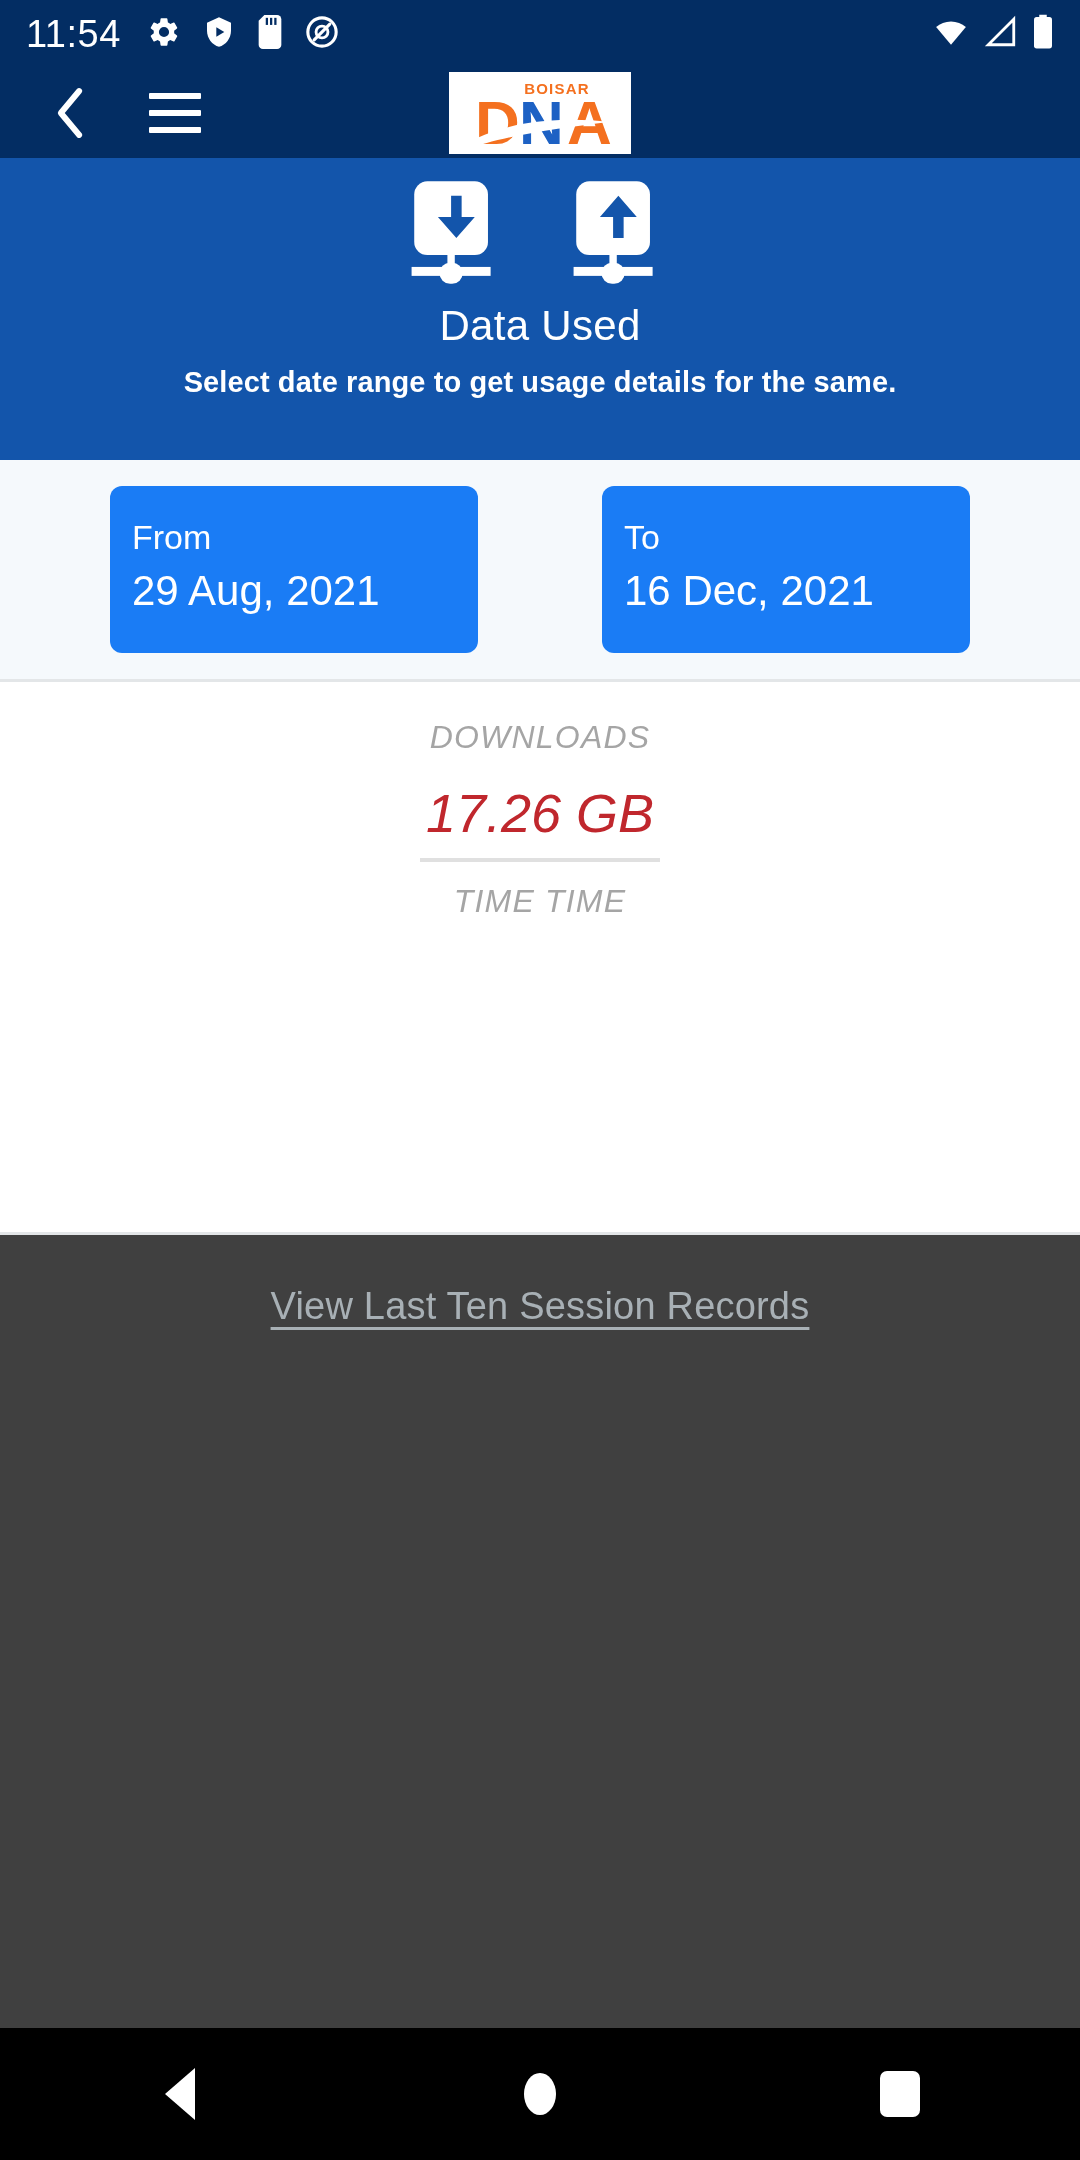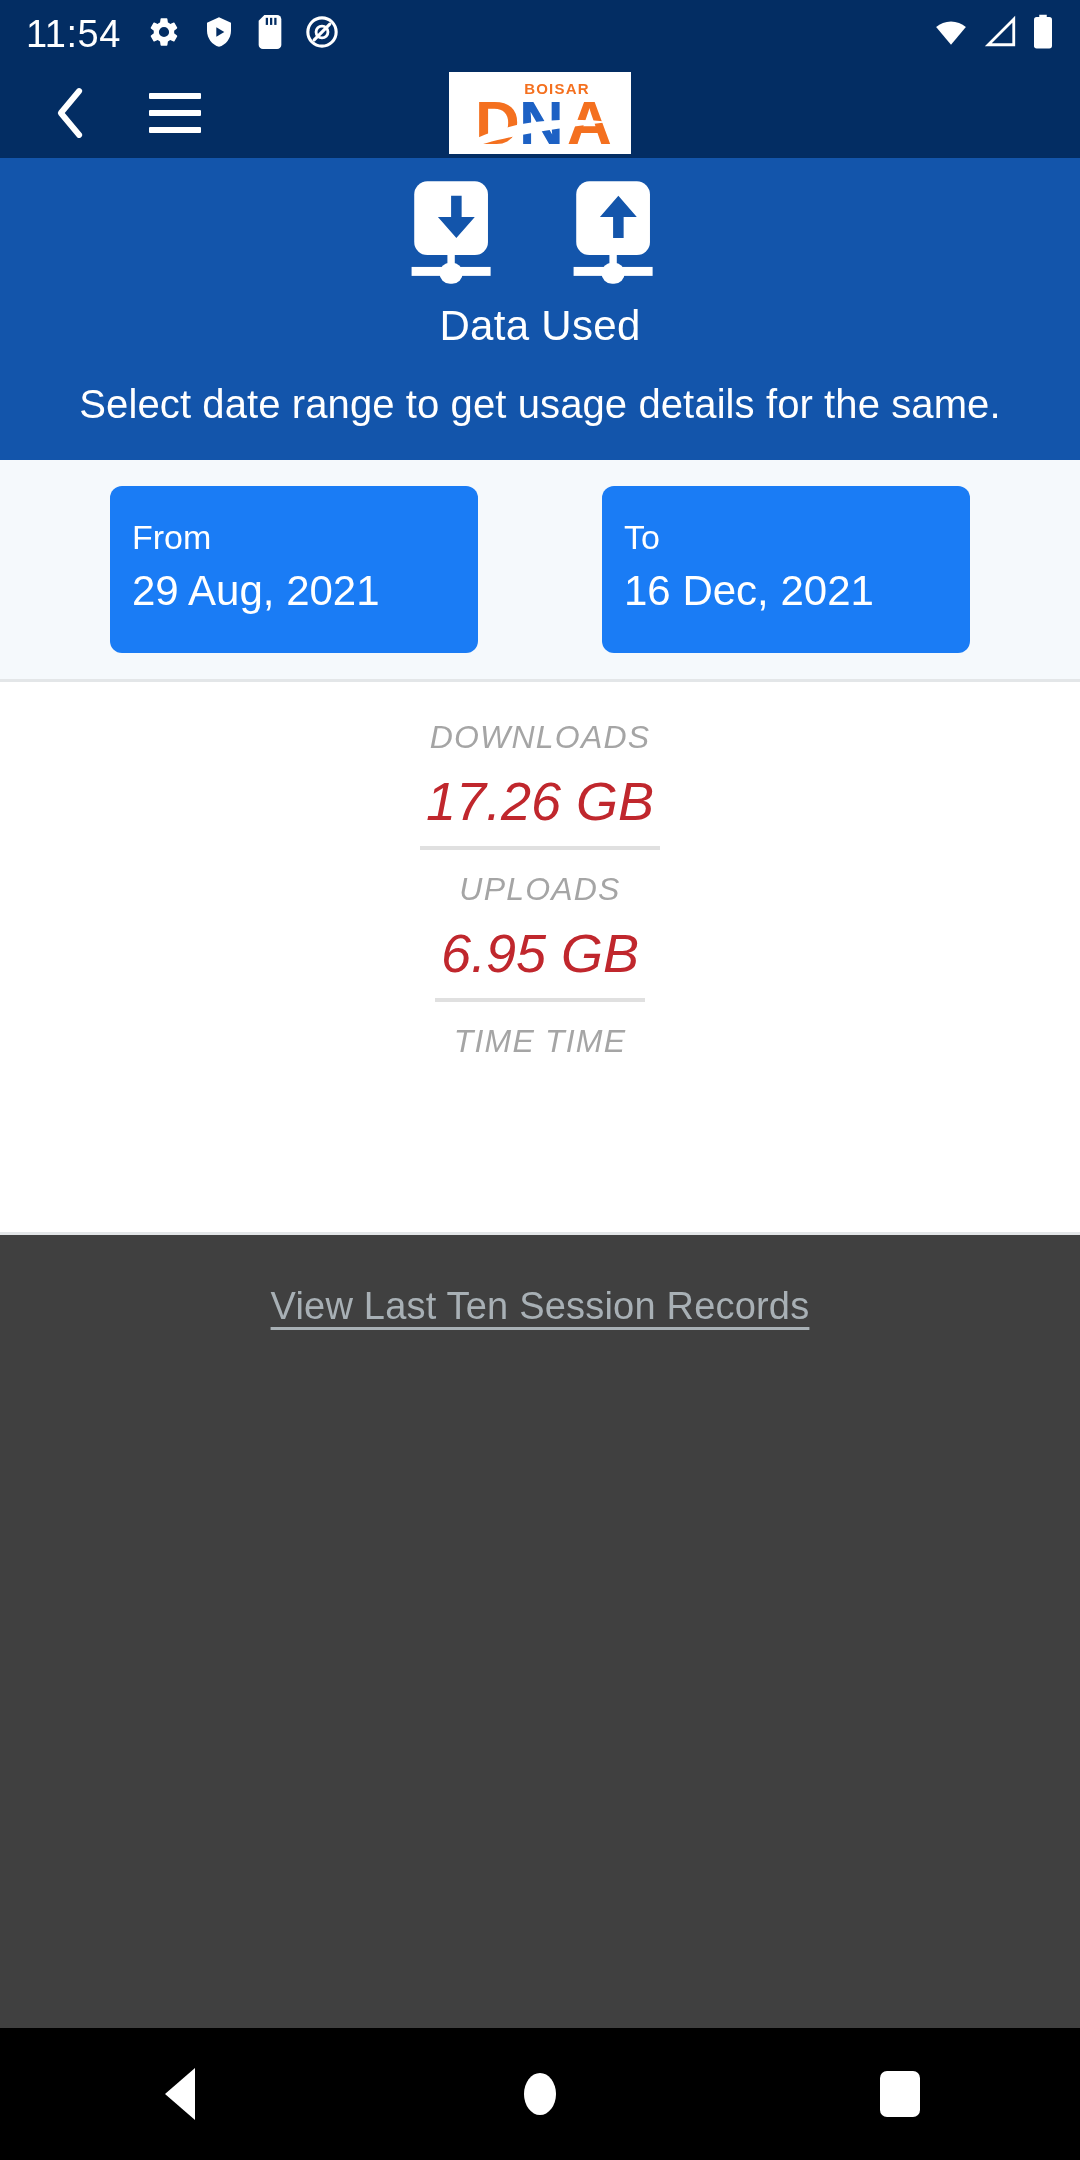--- a/index.html
+++ b/index.html
@@ -40,21 +40,21 @@
   }
 
   
   .banner{
     flex:0 0 302px; background:#1355ab; color:#ffffff;
     display:flex; flex-direction:column; align-items:center;
     padding-top:22px;
   }
   .banner-icons{ display:flex; gap:56px; align-items:flex-end; }
   .banner-title{ font-size:42px; font-weight:400; margin-top:14px; letter-spacing:.3px; }
-  .banner-sub{ font-size:40px; font-weight:400; margin-top:32px; letter-spacing:.1px; }
+  .banner-sub{ font-size:29px; font-weight:700; margin-top:16px; letter-spacing:.1px; }
 
   
   .daterow{
     flex:0 0 222px; background:#f5f9fc;
     display:flex; align-items:center; justify-content:space-between;
     padding:0 110px; border-bottom:3px solid #e3e6e8;
   }
   .date-btn{
     width:368px; height:167px; background:#1a7cf5; border-radius:12px;
     color:#ffffff; padding:30px 22px 0 22px; cursor:pointer;
@@ -64,21 +64,21 @@
 
   
   .stats{
     flex:0 0 553px; background:#ffffff;
     display:flex; flex-direction:column; align-items:center;
     padding-top:34px; border-bottom:3px solid #e3e6e8;
   }
   .stat{ display:flex; flex-direction:column; align-items:center; margin-bottom:18px;font-style:italic; }
   .stat-label{ font-size:32px; color:#a5a5a5; letter-spacing:1.2px; line-height:1.35; }
   .stat-value{
-    font-size:54px; color:#c0272d; line-height:1.35; margin-top:6px;
+    font-size:54px; color:#c0272d; line-height:1.35; margin-top:18px;
     padding:0 6px 8px 6px; border-bottom:4px solid #e0e0e0;
   }
 
   
   .linkarea{
     flex:1 1 auto; background:#404040;
     display:flex; flex-direction:column; align-items:center;
     padding-top:50px;
   }
   .records-link{
@@ -209,24 +209,20 @@
       <div class="date-value">16 Dec, 2021</div>
     </div>
   </div>
 
   <div class="stats">
     <div class="stat">
       <div class="stat-label">DOWNLOADS</div>
       <div class="stat-value">17.26 GB</div>
     </div>
     <div class="stat">
-      <div class="stat-label">UPLOADS</div>
-      <div class="stat-value">6.95 GB</div>
-    </div>
-    <div class="stat">
       <div class="stat-label">TIME TIME</div>
     </div>
   </div>
 
   <div class="linkarea">
     <span class="records-link">View Last Ten Session Records</span>
   </div>
 
   <div class="navbar">
     <div class="nav-btn">

